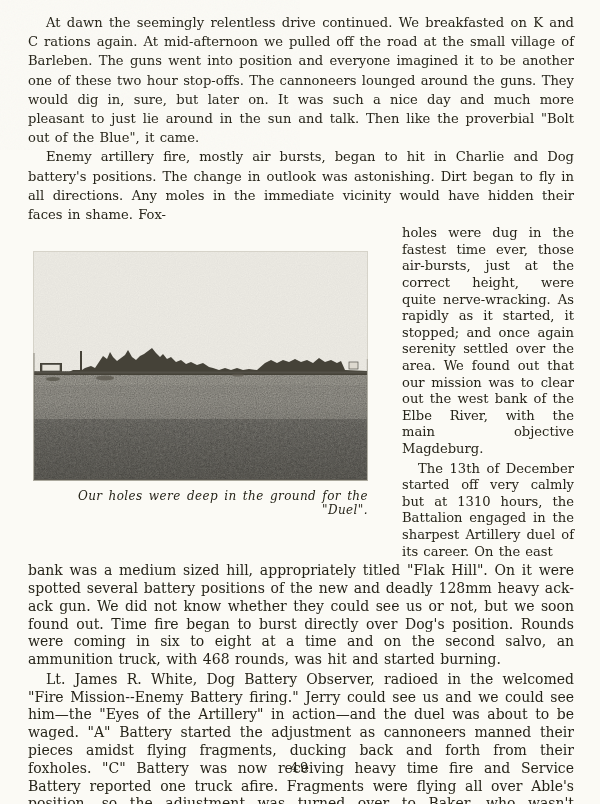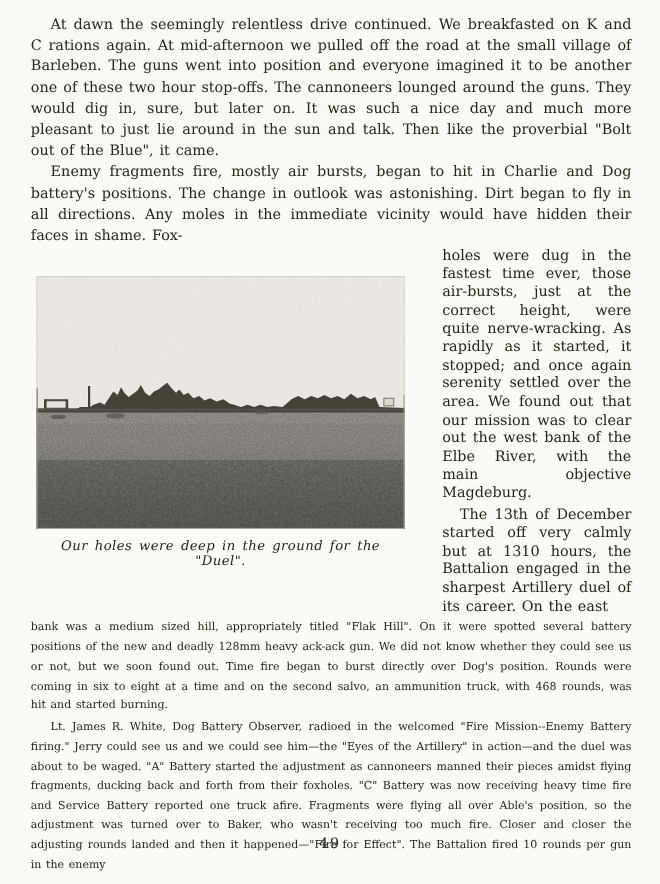--- a/index.html
+++ b/index.html
@@ -38,37 +38,37 @@
   .photo-frame {
     width:335px; height:230px;
     position:relative;
     background:#f3f1ea;
   }
   .photo-frame svg { display:block; width:335px; height:230px; }
   figcaption.caption {
     margin-top:8px;
     font-size:12px;
     font-style:italic;
-    text-align:center;
+    text-align:right;
     letter-spacing:0.4px;
     word-spacing:2px;
     color:var(--ink,#262419);
   }
 
   .side-col { flex:1; margin-left:34px; }
   .side-col p {
     font-size:13.1px;
     line-height:16.6px;
     text-align:justify;
     word-spacing:1px;
   }
   .side-col p.indent-sm { text-indent:16px; margin-top:3px; }
 
   p.tight {
-    font-size:10px;
+    font-size:14px;
     line-height:17.8px;
     text-align:justify;
     word-spacing:1.1px;
     margin-top:2px;
   }
 
   .page-number {
     position:absolute;
     left:0; right:0; top:760px;
     text-align:center;
@@ -83,21 +83,21 @@
     opacity:0.035;
   }
 </style>
 </head>
 <body>
 
 <div class="page">
 
   <p class="body indent">At dawn the seemingly relentless drive continued. We breakfasted on K and C rations again. At mid-afternoon we pulled off the road at the small village of Barleben. The guns went into position and everyone imagined it to be another one of these two hour stop-offs. The cannoneers lounged around the guns. They would dig in, sure, but later on. It was such a nice day and much more pleasant to just lie around in the sun and talk. Then like the proverbial "Bolt out of the Blue", it came.</p>
 
-  <p class="body indent">Enemy fragments fire, mostly air bursts, began to hit in Charlie and Dog battery's positions. The change in outlook was astonishing. Dirt began to fly in all directions. Any moles in the immediate vicinity would have hidden their faces in shame. Fox-</p>
+  <p class="body indent">Enemy artillery fire, mostly air bursts, began to hit in Charlie and Dog battery's positions. The change in outlook was astonishing. Dirt began to fly in all directions. Any moles in the immediate vicinity would have hidden their faces in shame. Fox-</p>
 
   <div class="photo-row">
 
     <figure class="photo-figure">
       <div class="photo-frame">
         <svg viewBox="0 0 335 230" preserveAspectRatio="none" aria-hidden="true">
           <defs>
             <filter id="grainFine" x="0" y="0" width="100%" height="100%">
               <feTurbulence type="fractalNoise" baseFrequency="0.9" numOctaves="2" result="n"></feTurbulence>
               <feColorMatrix in="n" type="matrix" values="0 0 0 0 0  0 0 0 0 0  0 0 0 0 0  0.45 0.45 0.45 0 0"></feColorMatrix>

